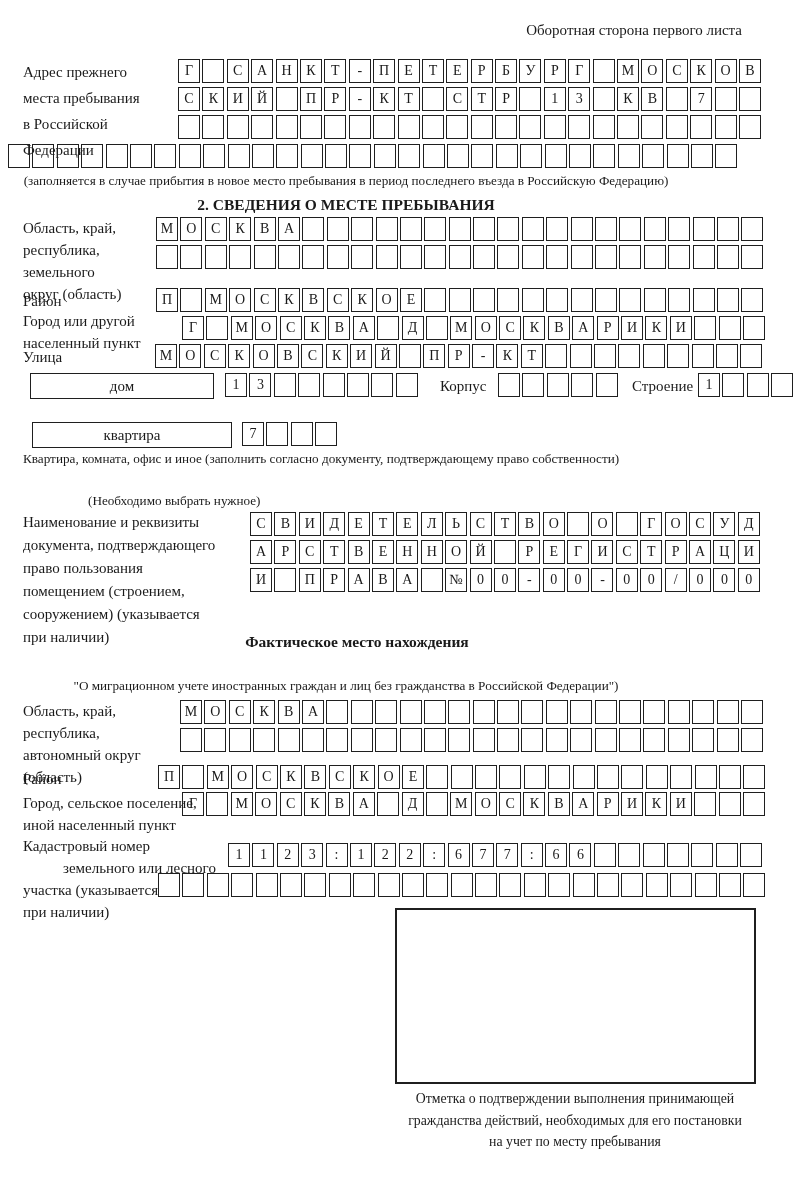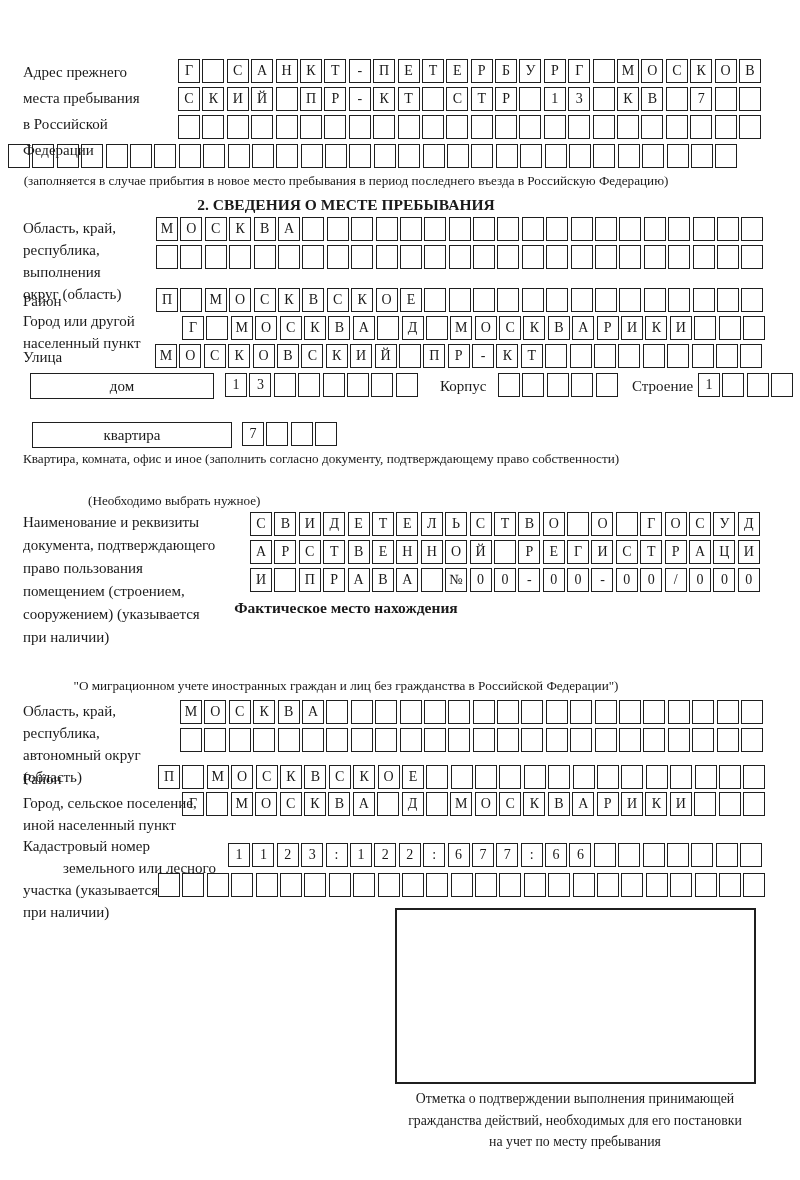--- a/index.html
+++ b/index.html
@@ -19,20 +19,21 @@
   .cb{width:19px;height:20px;border:1.7px solid #1f1f1f;display:flex;align-items:center;
       justify-content:center;font-size:14px;flex:0 0 auto;margin-left:9px;margin-right:12px;}
   .stamp{position:absolute;border:2px solid #1f1f1f;background:#ffffff;}
   .caption{font-size:13.8px;line-height:21.5px;text-align:center;}
 </style>
 </head>
 <body>
 
 <div class="page">
 
+  <div class="abs label" style="right:58px;top:20px;">Оборотная сторона первого листа</div>
 
   <div class="abs label" style="left:23px;top:62px;">Адрес прежнего</div>
   <div class="abs label" style="left:23px;top:88px;">места пребывания</div>
   <div class="abs label" style="left:23px;top:114px;">в Российской</div>
   <div class="abs label" style="left:23px;top:140px;">Федерации</div>
 
   <div class="cellrow" style="left:178px;top:59px;">
       <span class="cell">Г</span>
       <span class="cell"></span>
       <span class="cell">С</span>
@@ -142,21 +143,21 @@
       <span class="cell"></span>
       <span class="cell"></span>
     </div>
 
   <div class="abs note center" style="top:173px;">(заполняется в случае прибытия в новое место пребывания в период последнего въезда в Российскую Федерацию)</div>
 
   <div class="abs label bold center" style="top:194px;font-size:15.5px;">2. СВЕДЕНИЯ О МЕСТЕ ПРЕБЫВАНИЯ</div>
 
   <div class="abs label" style="left:23px;top:218px;">Область, край,</div>
   <div class="abs label" style="left:23px;top:240px;">республика,</div>
-  <div class="abs label" style="left:23px;top:262px;">выполнения</div>
+  <div class="abs label" style="left:23px;top:262px;">земельного</div>
   <div class="abs label" style="left:23px;top:284px;">округ (область)</div>
   <div class="cellrow" style="left:156px;top:217px;">
       <span class="cell">М</span>
       <span class="cell">О</span>
       <span class="cell">С</span>
       <span class="cell">К</span>
       <span class="cell">В</span>
       <span class="cell">А</span>
       <span class="cell"></span>
       <span class="cell"></span>
@@ -402,21 +403,21 @@
       <span class="cell">0</span>
       <span class="cell">-</span>
       <span class="cell">0</span>
       <span class="cell">0</span>
       <span class="cell">/</span>
       <span class="cell">0</span>
       <span class="cell">0</span>
       <span class="cell">0</span>
     </div>
 
-  <div class="abs label bold center" style="top:597px;font-size:15.5px;">Фактическое место нахождения</div>
+  <div class="abs label bold center" style="top:631px;font-size:15.5px;padding-left:11px;">Фактическое место нахождения</div>
   <div class="abs note center" style="top:678px;">"О миграционном учете иностранных граждан и лиц без гражданства в Российской Федерации")</div>
 
   <div class="abs label" style="left:23px;top:701px;">Область, край,</div>
   <div class="abs label" style="left:23px;top:723px;">республика,</div>
   <div class="abs label" style="left:23px;top:745px;">автономный округ</div>
   <div class="abs label" style="left:23px;top:767px;">(область)</div>
   <div class="cellrow" style="left:180px;top:700px;">
       <span class="cell">М</span>
       <span class="cell">О</span>
       <span class="cell">С</span>

